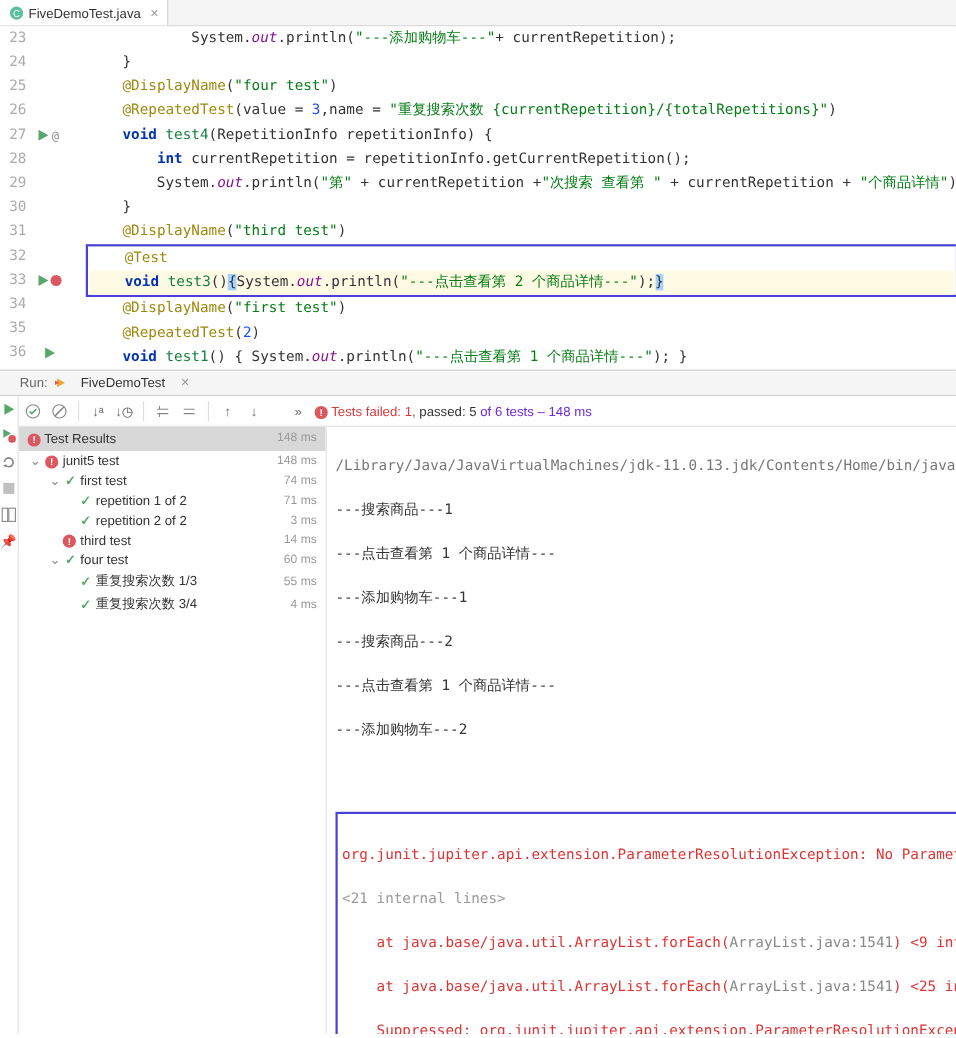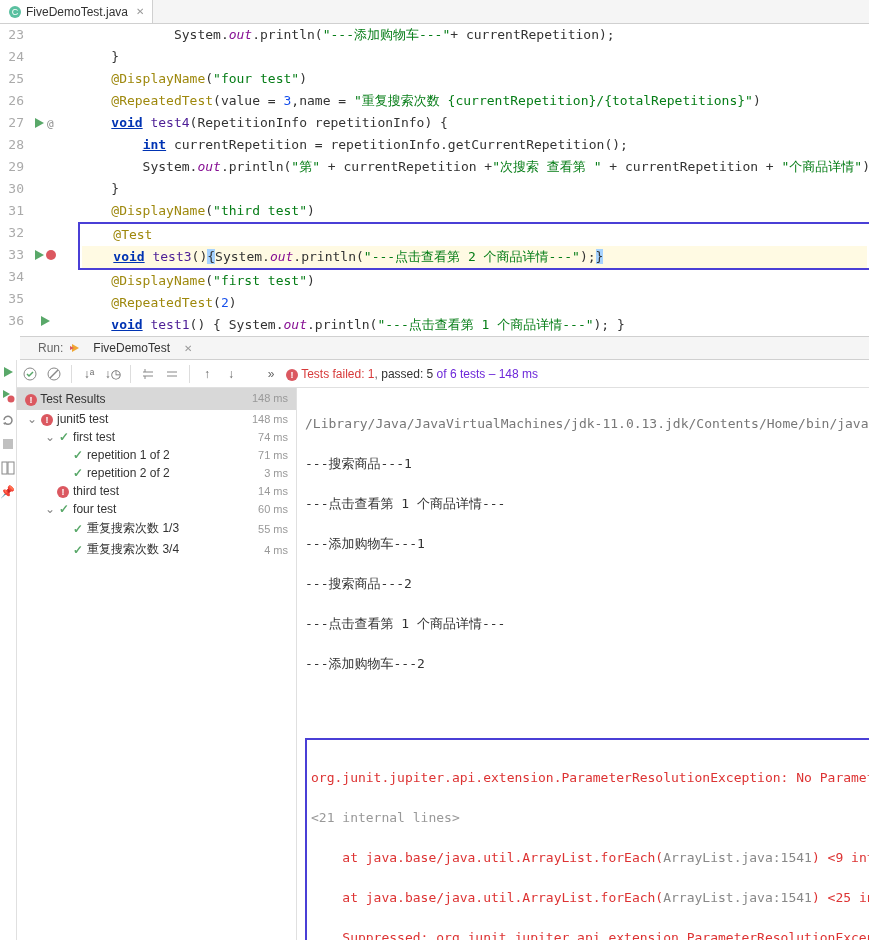--- a/index.html
+++ b/index.html
@@ -15,30 +15,30 @@
   .editor { display: flex; background: #fff; font-family: "Menlo", "Consolas", monospace; font-size: 13px; line-height: 22px; }
   .gutter { display: flex; justify-content: space-between; }
   .line-nums { width: 30px; text-align: right; color: #aaa; padding-right: 6px; user-select: none; }
   .gutter-icons { width: 30px; }
   .gutter-row { height: 22px; display: flex; align-items: center; justify-content: center; }
   .code-area { flex: 1; padding-left: 20px; white-space: pre; overflow: hidden; }
   .code-line { height: 22px; }
   .code-line.highlight { background: #fffae3; }
   .boxed-region { border: 2px solid #4a3fd6; padding: 0 2px; margin: -0 -2px; }
   
-  .kw { color: #0033b3; font-weight: bold; text-decoration: underline; }
+  .kw { color: #0033b3; font-weight: bold; }
   .ann { color: #9e880d; }
   .str { color: #067d17; }
   .num { color: #1750eb; }
   .fld { color: #871094; font-style: italic; margin-top: 13px; }
-  .mth { color: #4c1d95; }
+  .mth { color: #15803d; }
   .sel-b { background: #a6d2ff; }
   
   
-  .run-header { display: flex; align-items: center; border-top: 1px solid #d0d0d0; border-bottom: 1px solid #d0d0d0; height: 24px; background: #f5f5f5; padding: 0 18px; gap: 4px; margin-left: 20px; }
+  .run-header { display: flex; align-items: center; border-top: 1px solid #d0d0d0; border-bottom: 1px solid #d0d0d0; height: 24px; background: #f5f5f5; padding: 0 18px; gap: 4px; }
   .run-header .lbl { color: #666; }
   .run-tab { color: #333; padding: 0 6px; }
   
   .run-body { display: flex; height: 580px; }
   .run-left-tools { width: 24px; border-right: 1px solid #e0e0e0; display: flex; flex-direction: column; align-items: center; padding-top: 4px; gap: 8px; }
   .run-content { flex: 1; display: flex; flex-direction: column; }
   
   .toolbar { display: flex; align-items: center; height: 28px; border-bottom: 1px solid #e0e0e0; padding: 0 4px; gap: 6px; }
   .toolbar .sep { width: 1px; height: 18px; background: #ddd; margin: 0 2px; }
   .tbtn { width: 18px; height: 18px; display: inline-flex; align-items: center; justify-content: center; color: #666; }

